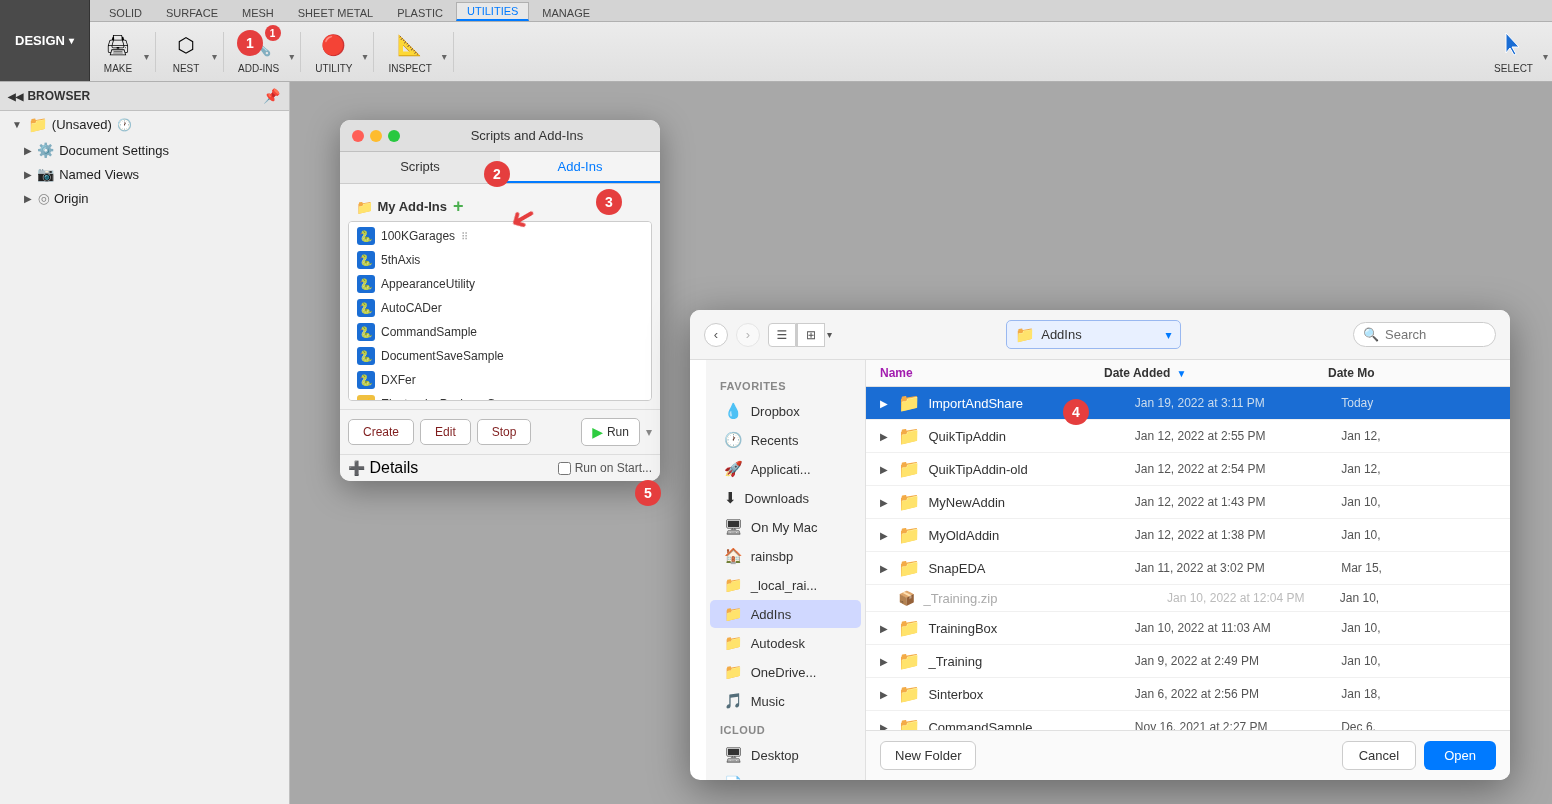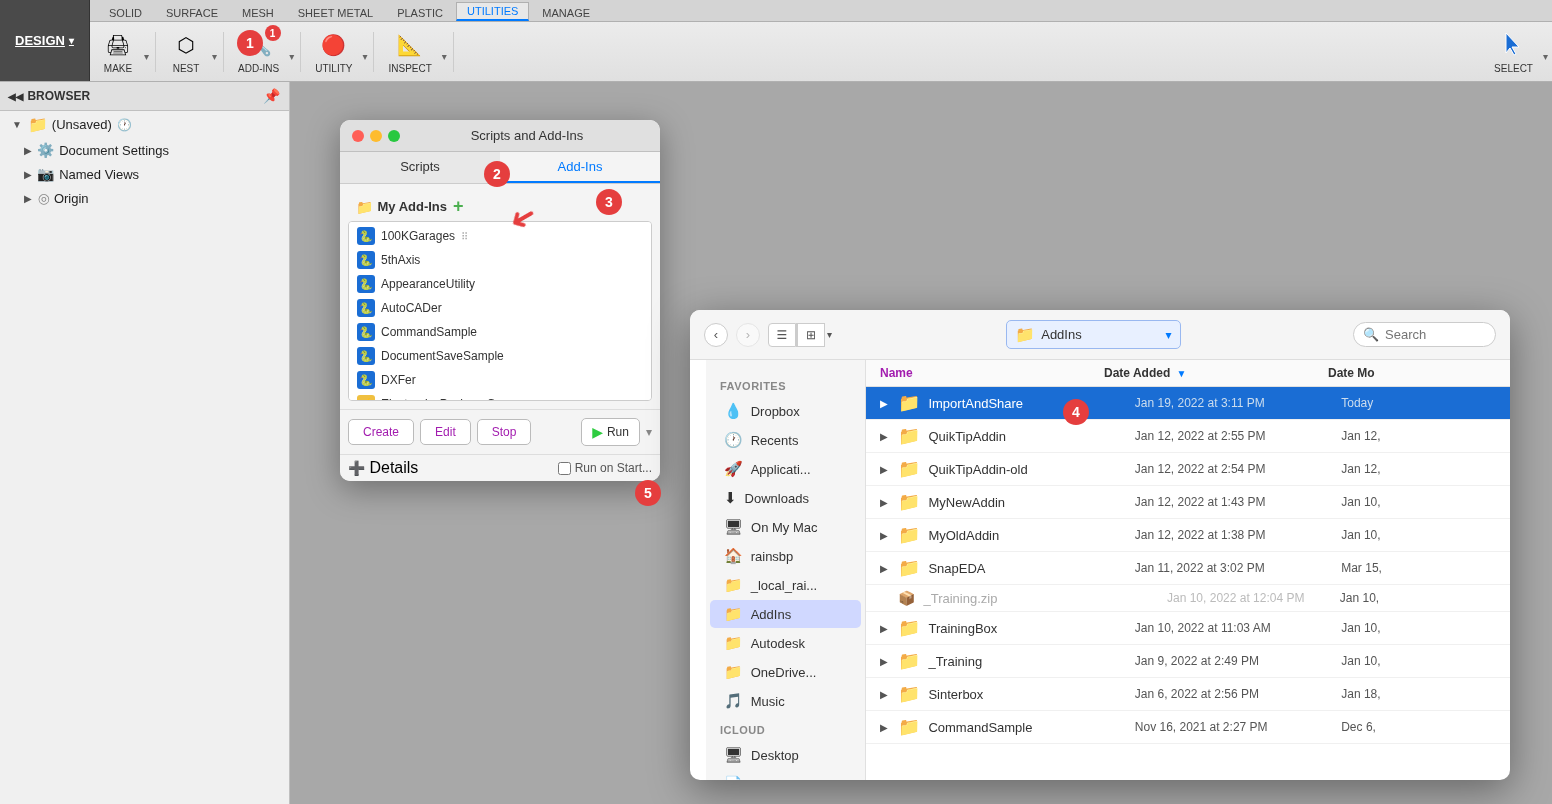--- a/index.html
+++ b/index.html
@@ -20,21 +20,20 @@
       width: 90px;
       background: #4a4a4a;
       color: white;
       display: flex;
       align-items: center;
       justify-content: center;
       font-size: 13px;
       font-weight: 600;
       cursor: pointer;
       border-right: 1px solid #333;
-      text-decoration: underline;
     }
     .toolbar-tab-bar {
       display: flex;
       height: 22px;
       background: #d4d4d4;
       border-bottom: 1px solid #b0b0b0;
       align-items: flex-end;
       padding: 0 8px;
       gap: 2px;
       position: absolute;
@@ -244,21 +243,21 @@
       gap: 6px;
       border-top: 1px solid #ddd;
     }
     .dialog-btn {
       padding: 5px 14px;
       border-radius: 5px;
       border: 1px solid #bbb;
       background: white;
       font-size: 12px;
       cursor: pointer;
-      color: #a21caf;
+      color: #7f1d1d;
     }
     .dialog-btn-run {
       background: white;
       border: 1px solid #bbb;
       color: #333;
       display: flex;
       align-items: center;
       gap: 4px;
       padding: 5px 10px;
       border-radius: 5px;
@@ -826,20 +825,27 @@
         <div class="fp-file-row">
           <span class="fp-expand-arrow">▶</span>
           <span class="fp-folder-icon">📁</span>
           <span class="fp-file-name">CommandSample</span>
           <span class="fp-file-date">Nov 16, 2021 at 2:27 PM</span>
           <span class="fp-file-datemod">Dec 6,</span>
         </div>
 
       </div>
 
+      <div class="fp-bottom-bar">
+        <button class="fp-new-folder-btn">New Folder</button>
+        <div class="fp-action-btns">
+          <button class="fp-cancel-btn">Cancel</button>
+          <button class="fp-open-btn">Open</button>
+        </div>
+      </div>
     </div>
   </div>
 </div>
 
 <div class="step-badge" style="top:30px; left:237px;">1</div>
 <div class="step-badge" style="top:161px; left:484px;">2</div>
 <div class="step-badge" style="top:189px; left:596px;">3</div>
 <div class="step-badge" style="top:399px; left:1063px;">4</div>
 <div class="step-badge" style="top:480px; left:635px;">5</div>
 

